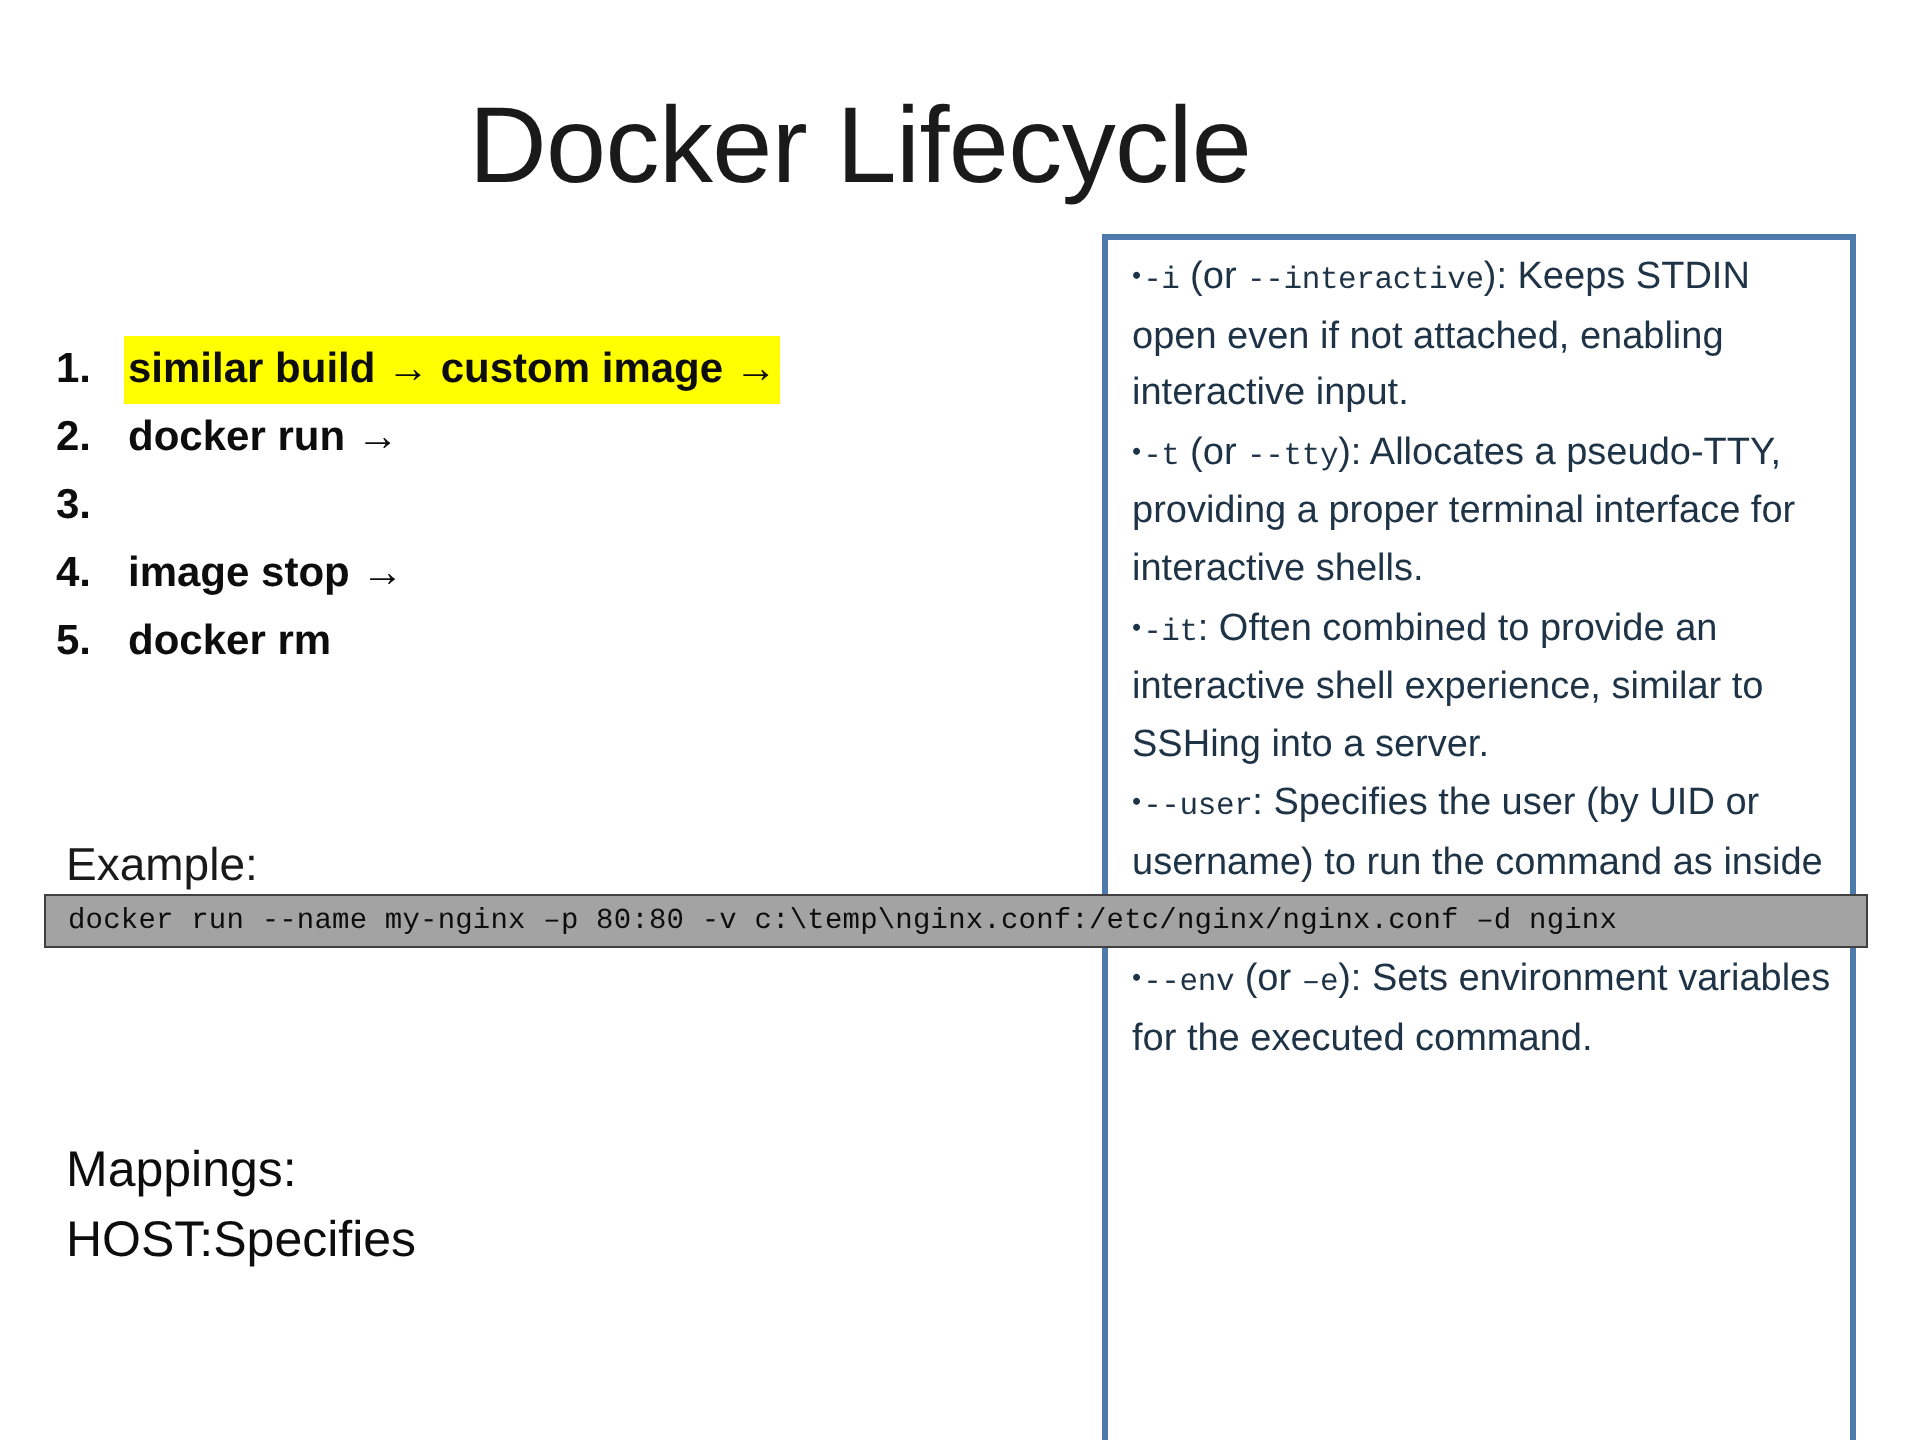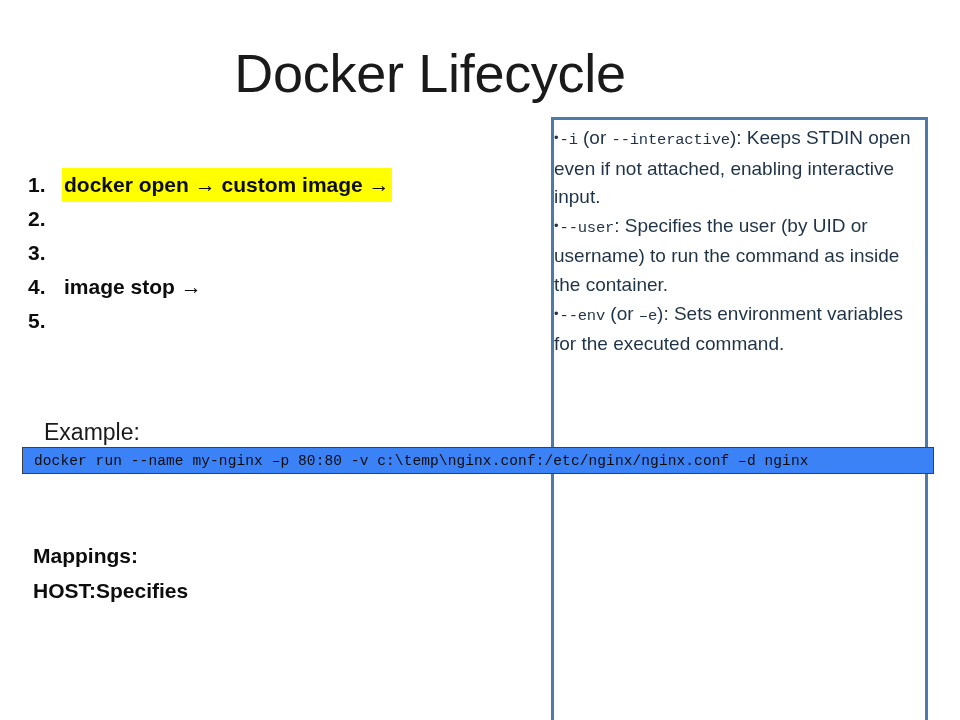--- a/index.html
+++ b/index.html
@@ -61,81 +61,81 @@
     padding: 0 2px;
     white-space: nowrap;
   }
   #lifecycle-list li.hl .txt {
     background: #ffff00;
   }
 
   
   #example-label {
     position: absolute;
-    left: 44px;
+    left: 33px;
     top: 418px;
     font-size: 23px;
     line-height: 28px;
     font-weight: 400;
     color: #1a1a1a;
   }
 
   
   #example-code-box {
     position: absolute;
     left: 22px;
     top: 447px;
     width: 912px;
     height: 27px;
     box-sizing: border-box;
-    background: #3b82f6;
+    background: #a3a3a3;
     border: 1px solid #404040;
     display: flex;
     align-items: center;
     z-index: 10;
     overflow: hidden;
   }
   #example-code-box .code {
     font-family: "Liberation Mono", "DejaVu Sans Mono", monospace;
     font-size: 14.5px;
     line-height: 18px;
     color: #0d0d0d;
     padding-left: 11px;
     white-space: nowrap;
     letter-spacing: 0.1px;
   }
 
   
   #mappings-block {
     position: absolute;
     left: 33px;
-    top: 538px;
-    font-size: 21px;
+    top: 568px;
+    font-size: 25px;
     line-height: 35px;
-    font-weight: bold;
+    font-weight: normal;
     color: #0d0d0d;
   }
   #mappings-block div { white-space: nowrap; }
 
   
   #flags-panel {
     position: absolute;
     left: 551px;
     top: 117px;
     width: 377px;
     height: 620px;            
     box-sizing: border-box;
     border: 3px solid #4e79ab;
     background: #ffffff;
     overflow: hidden;
     z-index: 5;
   }
   #flags-list {
     margin: 0;
-    padding: 4px 6px 0 0;
+    padding: 4px 6px 0 12px;
     list-style: none;
   }
   #flags-list li {
     font-size: 19px;
     line-height: 28.6px;
     color: #1f3347;
     margin: 0;
     text-indent: 0;
   }
   #flags-list li .bullet {
@@ -151,47 +151,51 @@
   }
 </style>
 </head>
 <body>
 
 <div id="slide-title">Docker Lifecycle</div>
 
 <ul id="lifecycle-list">
     <li class="hl">
       <span class="num">1.</span>
-      <span class="txt">docker open → custom image →</span>
+      <span class="txt">similar build → custom image →</span>
     </li>
     <li>
       <span class="num">2.</span>
+      <span class="txt">docker run →</span>
     </li>
     <li>
       <span class="num">3.</span>
     </li>
     <li>
       <span class="num">4.</span>
       <span class="txt">image stop →</span>
     </li>
     <li>
       <span class="num">5.</span>
+      <span class="txt">docker rm</span>
     </li>
   </ul>
 
 <div id="example-label">Example:</div>
 
 <div id="example-code-box">
   <span class="code">docker run --name my-nginx –p 80:80 -v c:\temp\nginx.conf:/etc/nginx/nginx.conf –d nginx</span>
 </div>
 
 <div id="mappings-block">
   <div>Mappings:</div>
   <div>HOST:Specifies</div>
 </div>
 
 <div id="flags-panel">
   <ul id="flags-list">
       <li><span class="bullet">•</span><code>-i</code><span> (or </span><code>--interactive</code><span>)</span><span>: Keeps STDIN open even if not attached, enabling interactive input.</span></li>
+      <li><span class="bullet">•</span><code>-t</code><span> (or </span><code>--tty</code><span>)</span><span>: Allocates a pseudo-TTY, providing a proper terminal interface for interactive shells.</span></li>
+      <li><span class="bullet">•</span><code>-it</code><span>: Often combined to provide an interactive shell experience, similar to SSHing into a server.</span></li>
       <li><span class="bullet">•</span><code>--user</code><span>: Specifies the user (by UID or username) to run the command as inside the container.</span></li>
       <li><span class="bullet">•</span><code>--env</code><span> (or </span><code>–e</code><span>)</span><span>: Sets environment variables for the executed command.</span></li>
     </ul>
 </div>
 
 </body></html>

